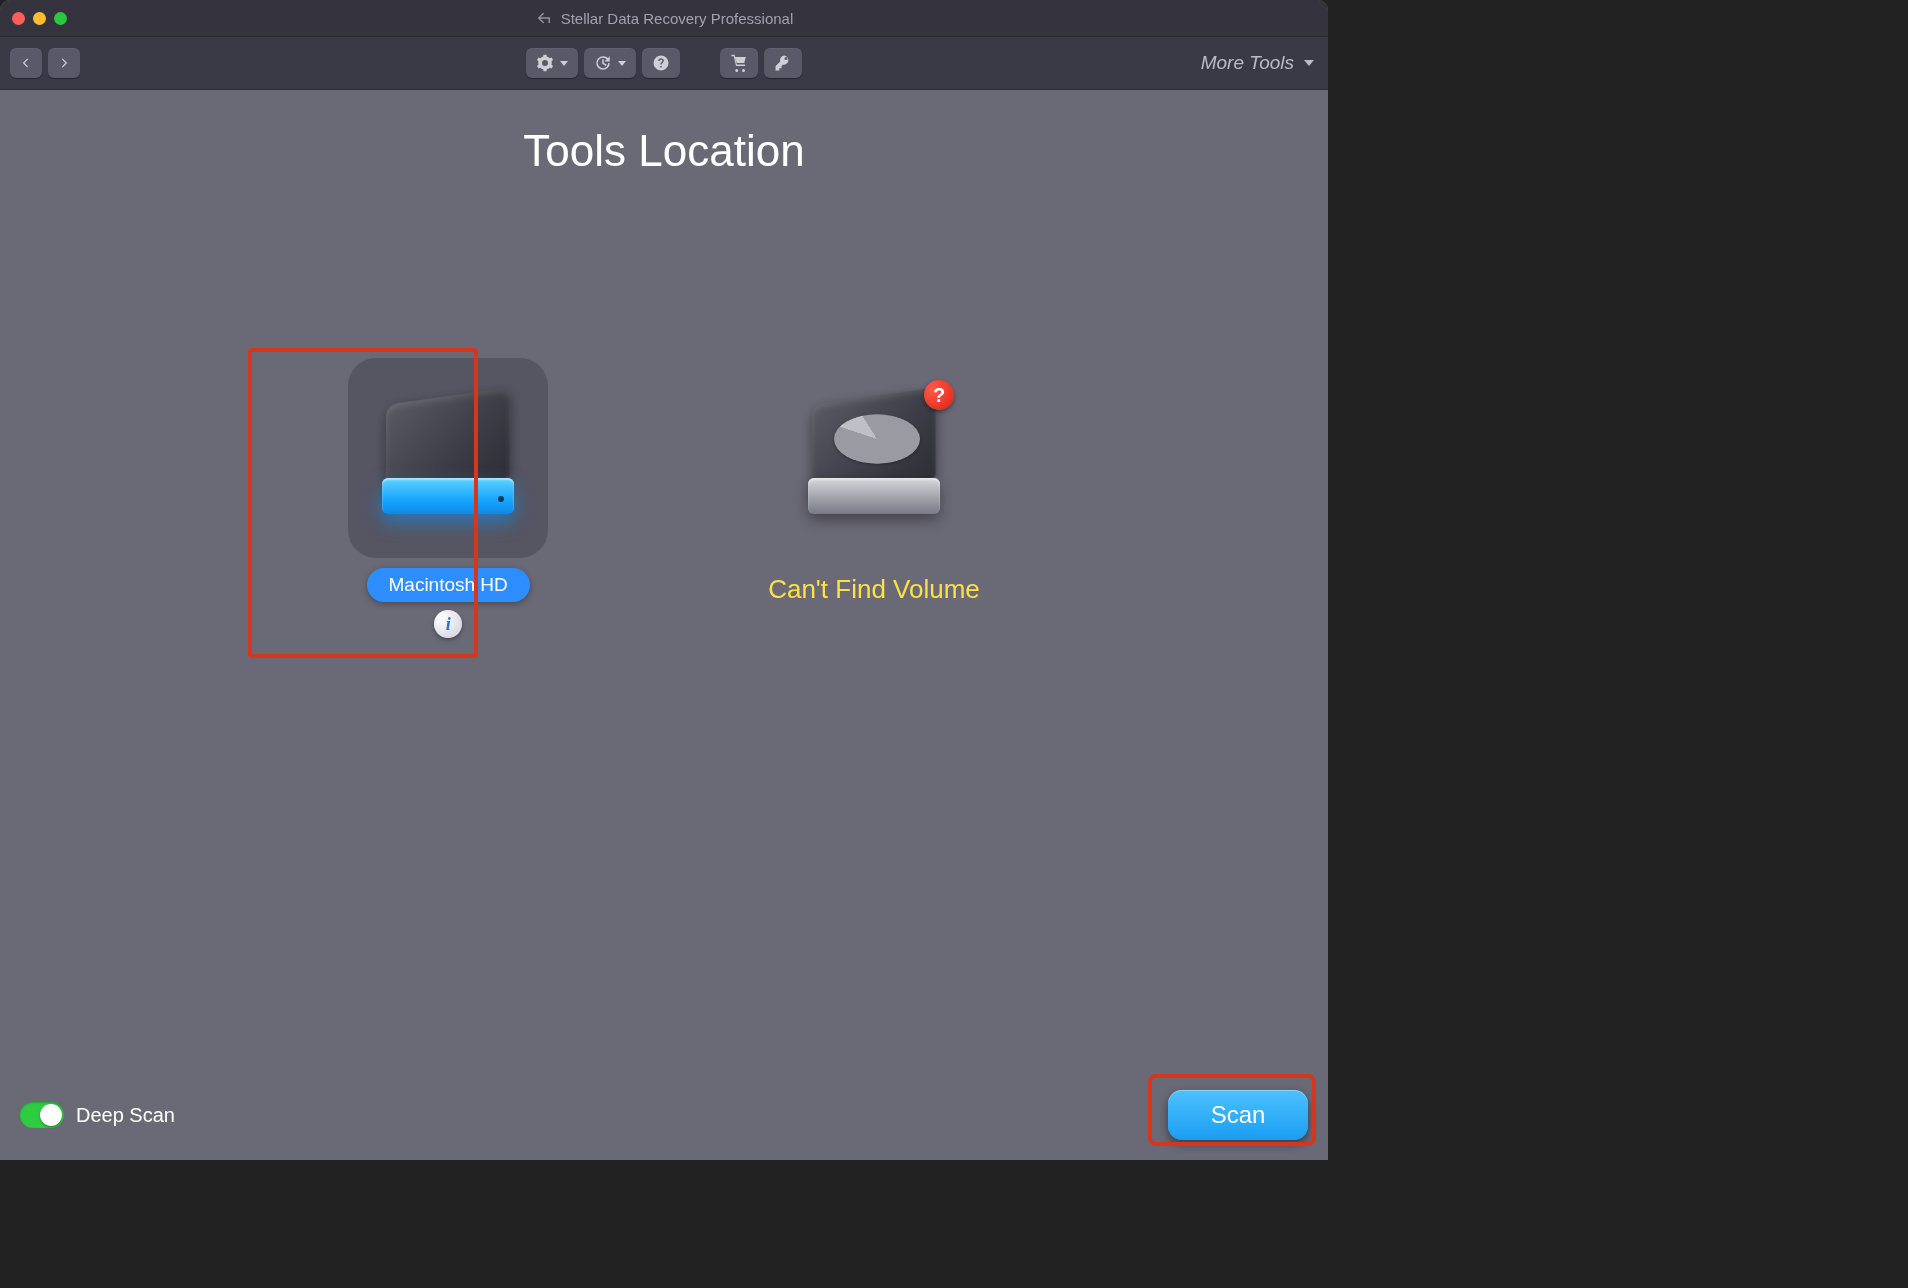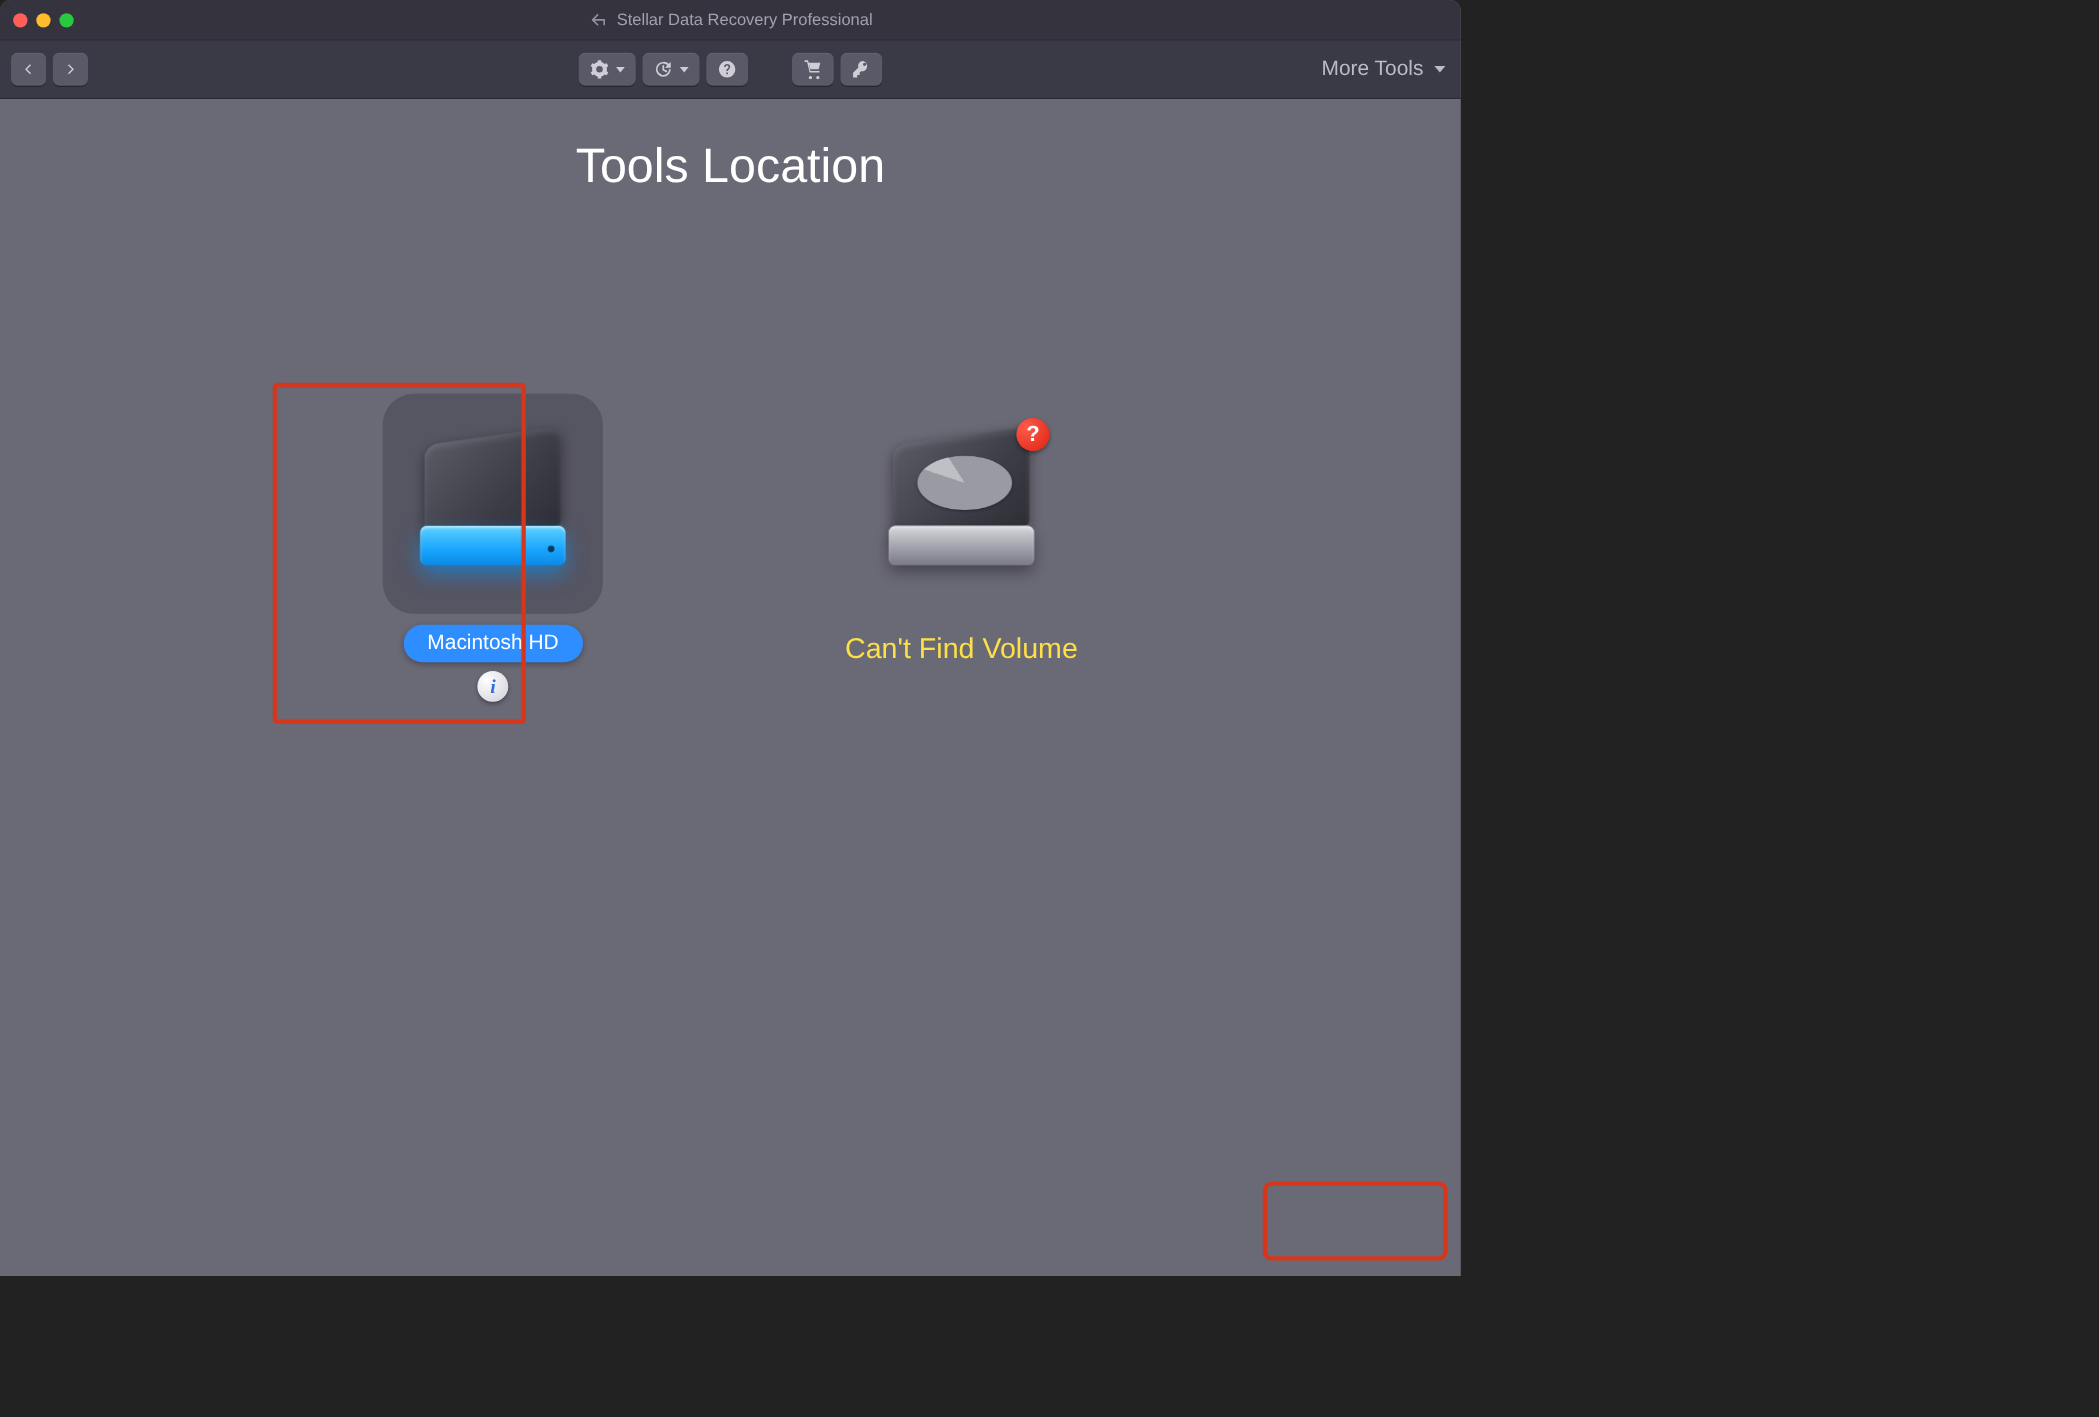--- a/index.html
+++ b/index.html
@@ -41,20 +41,21 @@
   .dot.yellow{background:#febc2e;}
   .dot.green{background:#28c840;}
   .title-center{position:absolute;left:0;right:0;text-align:center;color:#a3a1ad;font-size:15px;display:flex;align-items:center;justify-content:center;gap:8px;pointer-events:none;}
   .title-center svg{width:18px;height:18px;opacity:.85;}
   
   .toolbar{
     height:52px;background:var(--toolbar);
     display:flex;align-items:center;
     border-bottom:1px solid #2b2a35;
     position:relative;
+    font-style:italic;
   }
   .nav-group{display:flex;gap:6px;margin-left:10px;}
   .nav-btn{width:32px;height:30px;border-radius:6px;background:var(--tool-btn);display:flex;align-items:center;justify-content:center;box-shadow:inset 0 1px 0 rgba(255,255,255,.06),0 1px 0 rgba(0,0,0,.35);}
   .nav-btn svg{width:14px;height:14px;fill:none;stroke:#cfced6;stroke-width:2.2;}
   .center-tools{position:absolute;left:50%;transform:translateX(-50%);display:flex;gap:6px;align-items:center;}
   .tool-btn{height:30px;border-radius:6px;background:var(--tool-btn);display:flex;align-items:center;justify-content:center;box-shadow:inset 0 1px 0 rgba(255,255,255,.06),0 1px 0 rgba(0,0,0,.35);padding:0 10px;gap:6px;}
   .tool-btn svg{width:18px;height:18px;fill:#cfced6;}
   .tool-btn .caret{width:0;height:0;border-left:4px solid transparent;border-right:4px solid transparent;border-top:5px solid #cfced6;}
   .tool-group{display:flex;gap:6px;}
   .right-tools{position:absolute;right:14px;display:flex;align-items:center;gap:14px;}
@@ -245,17 +246,28 @@
             <div class="red-badge">?</div>
           </div>
         </div>
         <div class="drive-label">Can't Find Volume</div>
       </div>
 
     </div>
 
     <div class="red-frame frame-drive"></div>
 
+    <div class="footer">
+      <div class="deep-scan">
+        <div class="toggle">
+          <div class="knob"></div>
+        </div>
+        <span>Deep Scan</span>
+      </div>
+      <div class="scan-btn">
+        <span>Scan</span>
+      </div>
+    </div>
 
     <div class="red-frame frame-scan"></div>
   </div>
 
 </div>
 
 </body></html>

